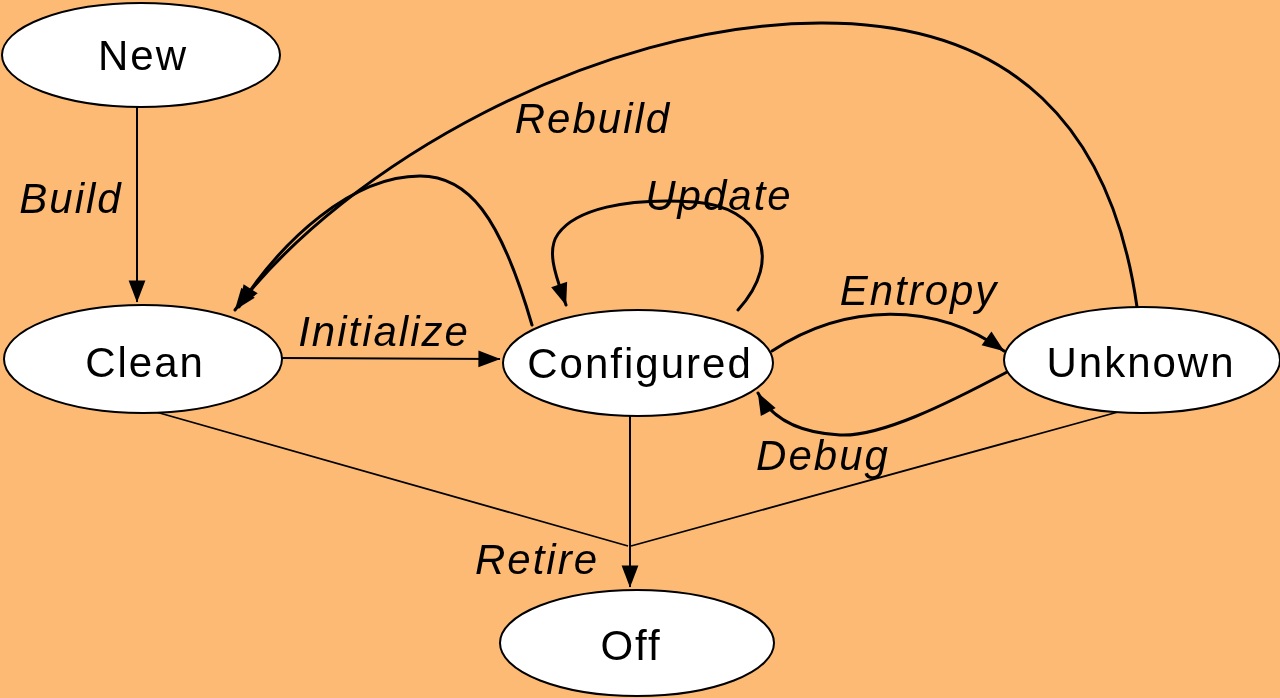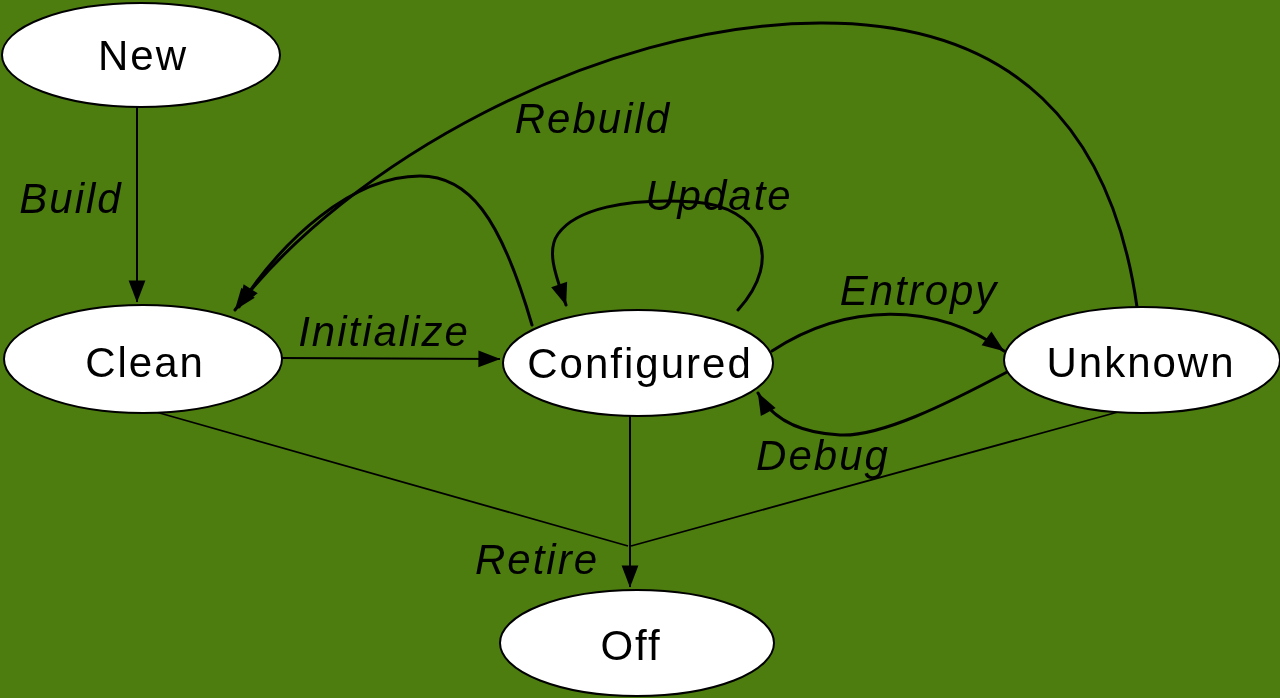--- a/index.html
+++ b/index.html
@@ -1,20 +1,20 @@
 <!DOCTYPE html>
 <html><head>
 <meta charset="utf-8">
 <style>
   html, body { margin: 0; padding: 0; background: #ffffff; }
   #stage {
     position: relative;
     width: 1280px;
     height: 698px;
-    background: #4d7c0f;
+    background: #fdba74;
     overflow: hidden;
   }
   svg { display: block; }
   .node-shape {
     fill: #ffffff;
     stroke: #000000;
     stroke-width: 2;
   }
   .edge {
     fill: none;

